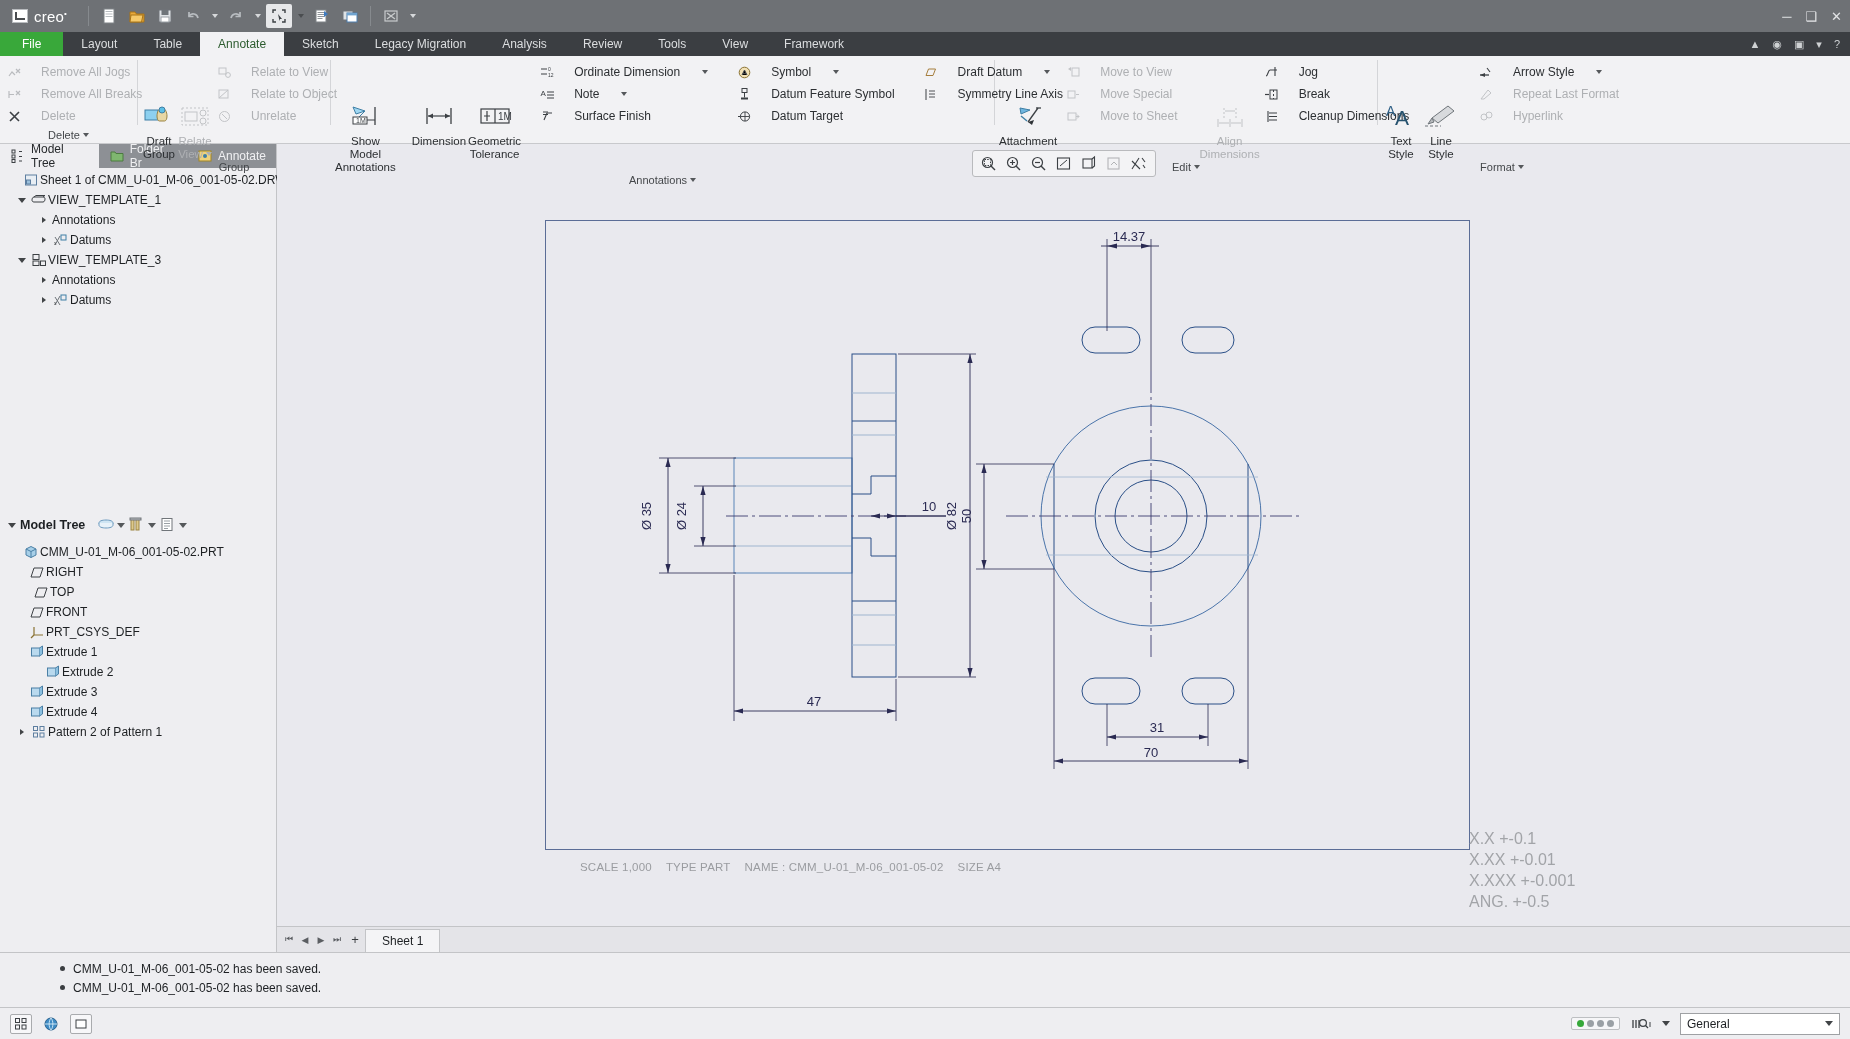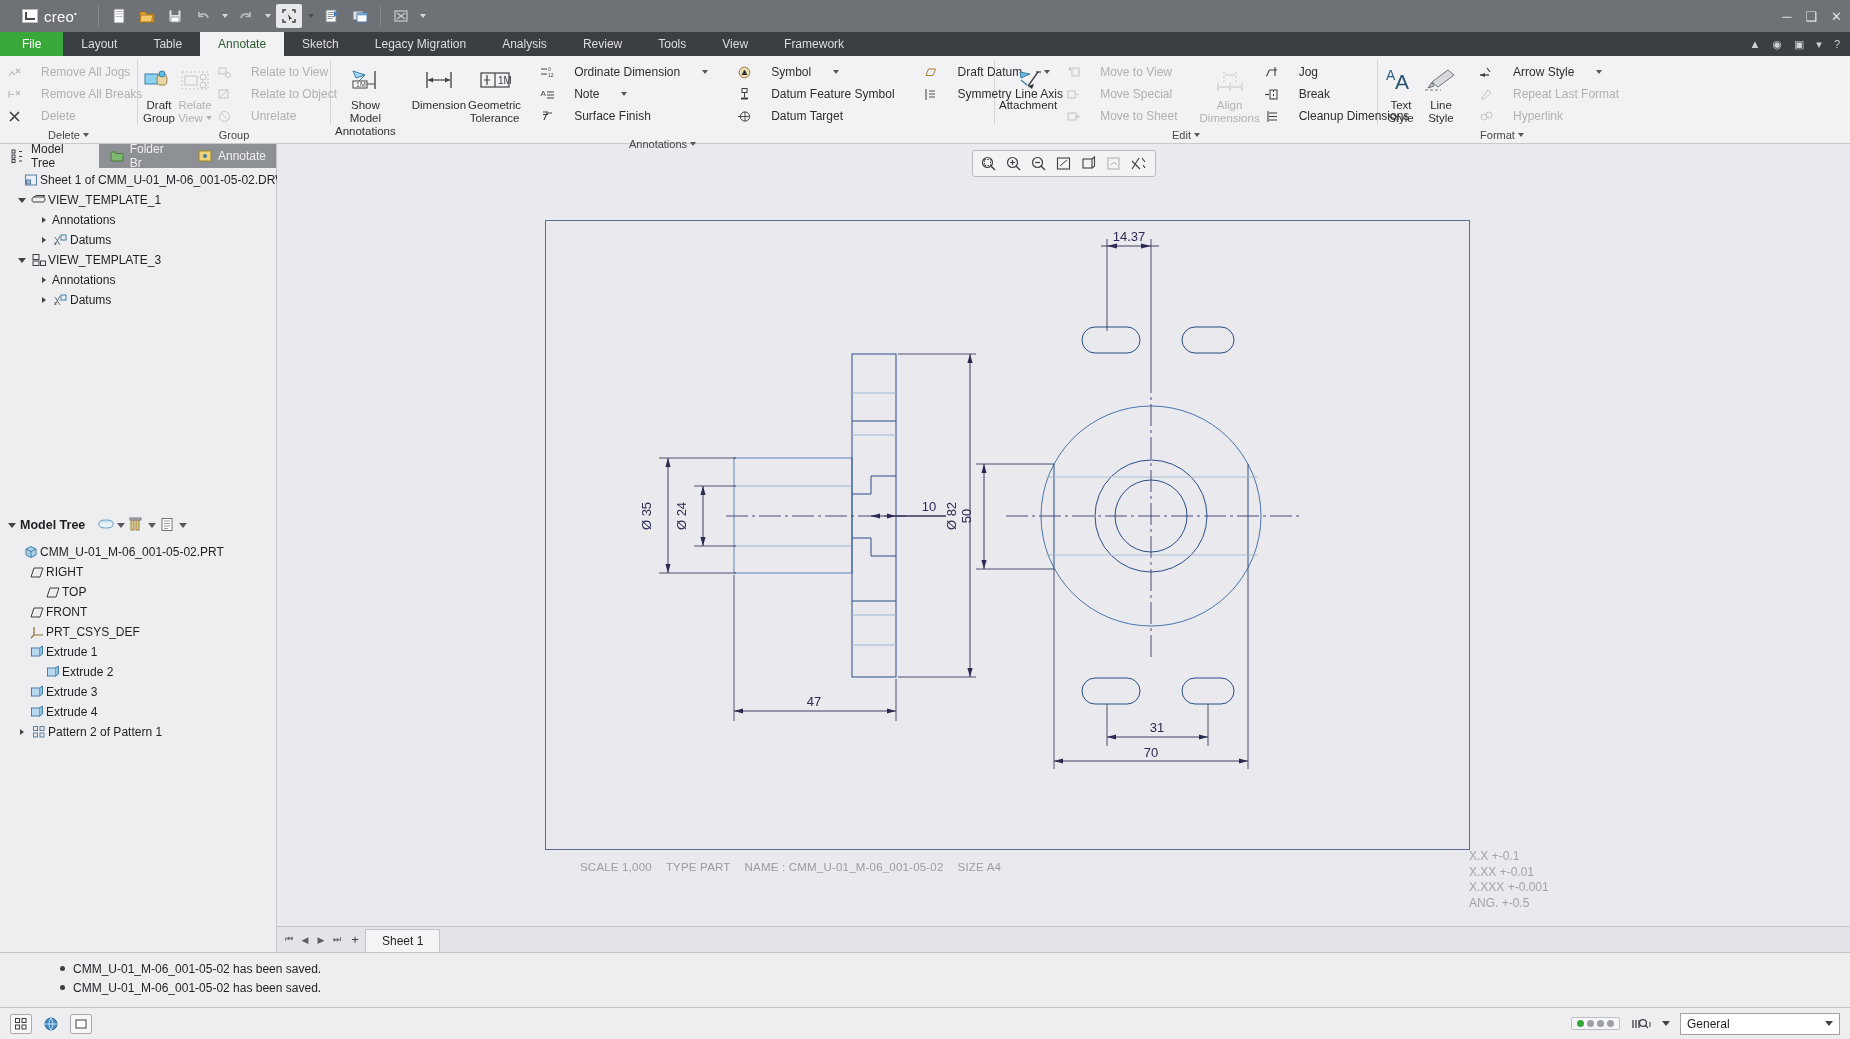--- a/index.html
+++ b/index.html
@@ -10,21 +10,21 @@
     overflow: hidden;
     background: #e9e9ee;
   }
   .app { width: 1850px; height: 1039px; display: flex; flex-direction: column; position: relative; }
 
   
   .titlebar {
     height: 32px; background: #6e7175; display: flex; align-items: center;
     position: relative; flex: 0 0 32px;
   }
-  .creo-logo { display: flex; align-items: center; gap: 6px; padding: 0 10px 0 12px; margin-left: 10px; }
+  .creo-logo { display: flex; align-items: center; gap: 6px; padding: 0 10px 0 12px; }
   .creo-mark {
     width: 16px; height: 14px; background: #fff; border: 1px solid #b9bcbf;
     position: relative;
   }
   .creo-mark::after{
     content:""; position:absolute; left:2px; bottom:2px; width:10px; height:2px; background:#4a4d50;
   }
   .creo-mark::before{
     content:""; position:absolute; left:2px; top:2px; width:2px; height:8px; background:#4a4d50;
   }
@@ -84,21 +84,21 @@
 
   .smallitem {
     display: flex; align-items: center; gap: 19px; height: 22px; padding: 0 6px 0 2px;
     font-size: 12px; color: #2c2f32; white-space: nowrap;
   }
   .smallitem.dis { color: #aeb0b3; }
   .smallcol { display: flex; flex-direction: column; justify-content: flex-start; }
 
   .bigitem {
     width: 66px; display: flex; flex-direction: column; align-items: center;
-    font-size: 11.5px; color: #2c2f32; text-align: center; line-height: 1.12; padding-top: 2px;
+    font-size: 11.5px; color: #2c2f32; text-align: center; line-height: 1.12; padding-top: 2px; margin-top: 36px;
   }
   .bigitem.wide { width: 80px; }
   .bigitem.dis { color: #aeb0b3; }
   .bigicon { height: 36px; display: flex; align-items: center; justify-content: center; }
   .bigitem .lbl2 { display:block; }
   .dropcap { display: flex; align-items: center; justify-content: center; gap: 3px; }
   .dropcap i { width:0;height:0;border-left:3px solid transparent;border-right:3px solid transparent;border-top:4px solid #55585b; }
 
   .mini { width: 16px; height: 16px; flex: 0 0 16px; display:flex; align-items:center; justify-content:center; }
 
@@ -150,21 +150,21 @@
 
   .sheet {
     position: absolute; border: 1px solid #5b6d96; background: #e9e9ee;
   }
 
   .sheetinfo {
     position: absolute; font-size: 11.5px; color: #9a9ca0; letter-spacing: .2px;
     display: flex; gap: 14px;
   }
   .tolblock {
-    position: absolute; font-size: 12px; color: #a2a4a8; line-height: 1.32; font-family: "Liberation Sans", sans-serif;
+    position: absolute; font-size: 16px; color: #a2a4a8; line-height: 1.32; font-family: "Liberation Sans", sans-serif;
   }
 
   
   .sheetbar {
     height: 26px; background: #e4e4e8; border-top: 1px solid #c3c4c7;
     display: flex; align-items: stretch; padding-left: 4px; flex: 0 0 26px;
   }
   .navbtn { width: 16px; display:flex;align-items:center;justify-content:center; color:#5b5e62; font-size:9px; }
   .plusbtn { width: 20px; display:flex;align-items:center;justify-content:center; color:#3a3d40; font-size:13px; }
   .sheettab {
@@ -872,21 +872,21 @@
           <span>CMM_U-01_M-06_001-05-02.PRT</span>
         </div>
         <div class="trow" style="padding-left:28px">
           <span class="ti">
             <svg width="15" height="13" viewBox="0 0 15 13">
                 <path d="M4 2h9l-3 9H1z" fill="none" stroke="#3c4044"></path>
               </svg>
           </span>
           <span>RIGHT</span>
         </div>
-        <div class="trow" style="padding-left:44px">
+        <div class="trow" style="padding-left:32px">
           <span class="ti">
             <svg width="15" height="13" viewBox="0 0 15 13">
                 <path d="M4 2h9l-3 9H1z" fill="none" stroke="#3c4044"></path>
               </svg>
           </span>
           <span>TOP</span>
         </div>
         <div class="trow" style="padding-left:28px">
           <span class="ti">
             <svg width="15" height="13" viewBox="0 0 15 13">

